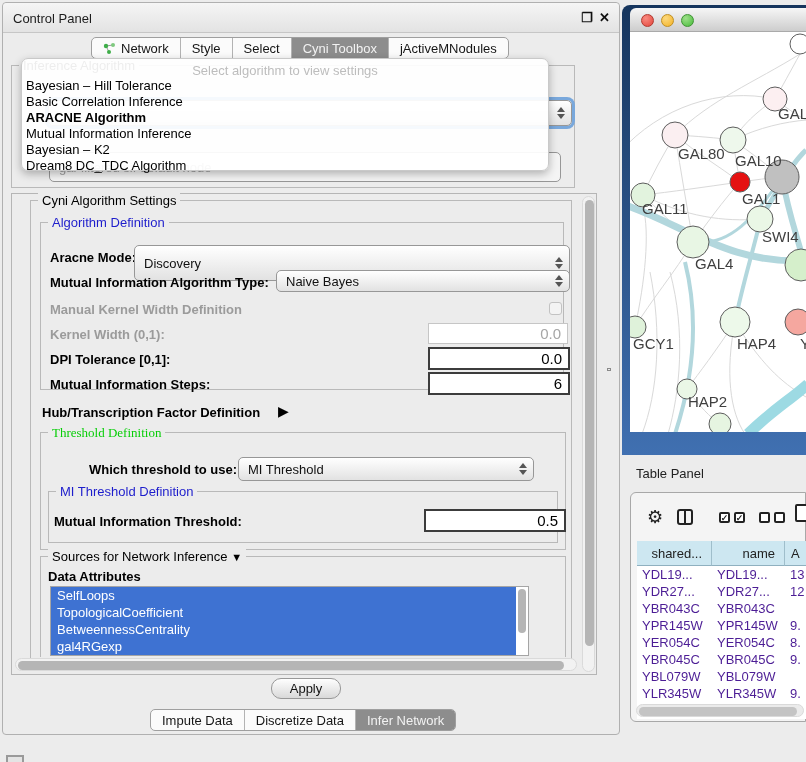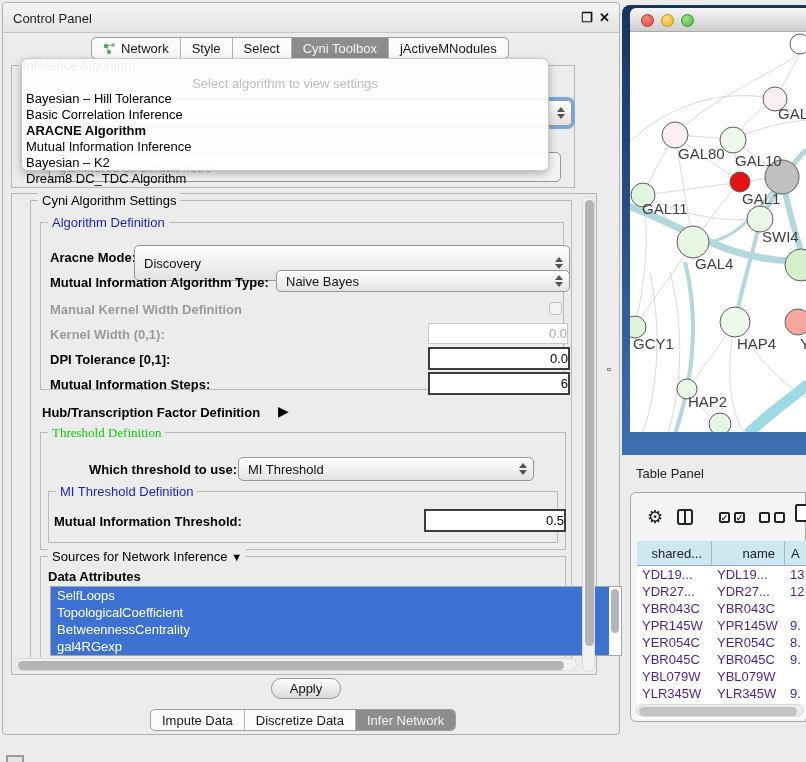--- a/index.html
+++ b/index.html
@@ -26,28 +26,28 @@
   .legend.green { color:#07ce07; }
 
   .lbl { position:absolute; font-size:13px; font-weight:bold; color:#000; white-space:nowrap; }
   .lbl.dis { color:#9b9b9b; }
 
   .combo { position:absolute; border:1px solid #979797; border-radius:5px; background:linear-gradient(#ffffff,#e2e2e2); display:flex; align-items:center; font-size:13px; color:#111; padding-left:9px; }
   .stepper { position:absolute; right:6px; top:50%; transform:translateY(-50%); display:flex; flex-direction:column; align-items:center; gap:2px; }
   .tri-up { width:0; height:0; border-left:4px solid transparent; border-right:4px solid transparent; border-bottom:5px solid #555; }
   .tri-dn { width:0; height:0; border-left:4px solid transparent; border-right:4px solid transparent; border-top:5px solid #555; }
 
-  .tfield { position:absolute; background:#fff; display:flex; align-items:center; justify-content:flex-end; padding-right:0; font-size:13px; }
+  .tfield { position:absolute; background:#fff; display:flex; align-items:center; justify-content:flex-end; padding-right:6px; font-size:15px; }
   .tfield.dis { border:1px solid #c6c6c6; color:#a6a6a6; }
   .tfield.en  { border:2px solid #3c3c3c; color:#000; }
 
   .checkbox { position:absolute; width:13px; height:13px; border:1px solid #c2c2c2; border-radius:3px; background:#f3f3f3; }
 
   
-  .popup { left:18px; top:55px; width:528px; height:113px; background:rgba(255,255,255,0.93); border:1px solid #c9c9c9; border-radius:7px; box-shadow:0 3px 8px rgba(0,0,0,0.28); z-index:30; padding-top:17px; }
+  .popup { left:18px; top:55px; width:528px; height:113px; background:rgba(255,255,255,0.93); border:1px solid #c9c9c9; border-radius:7px; box-shadow:0 3px 8px rgba(0,0,0,0.28); z-index:30; padding-top:4px; }
   .popup-hint { text-align:center; color:#bdbdbd; font-size:13px; height:15px; }
   .popup-item { font-size:13px; color:#000; padding-left:4px; height:16px; line-height:16px; white-space:nowrap; }
   .popup-item.bold { font-weight:bold; }
 
   
   .sb-track { position:absolute; background:#f2f2f2; border:1px solid #dadada; border-radius:7px; }
   .sb-thumb { position:absolute; background:#b5b5b5; border-radius:6px; }
 
   
   .listbox { position:absolute; background:#fff; border:1px solid #a5a5a5; }
@@ -200,21 +200,21 @@
         <span>0.5</span>
       </div>
 
       <div class="fset" style="left:28px; top:362px; width:526px; height:101px; border-bottom:none;">
         <span class="legend">
           <span>Sources for Network Inference</span>
           <span style="font-size:11px;">▼</span>
         </span>
       </div>
       <div class="lbl" style="left:36px; top:375px;">Data Attributes</div>
-      <div class="listbox" style="left:38px; top:392px; width:572px; height:70px;">
+      <div class="listbox" style="left:38px; top:392px; width:479px; height:70px;">
         <div class="list-item">SelfLoops</div>
         <div class="list-item">TopologicalCoefficient</div>
         <div class="list-item">BetweennessCentrality</div>
         <div class="list-item">gal4RGexp</div>
         <div class="sb-thumb" style="right:2px; top:2px; width:8px; height:44px;"></div>
       </div>
 
       <div class="sb-track" style="left:3px; top:464px; width:562px; height:13px;">
         <div class="sb-thumb" style="left:2px; top:1.5px; width:546px; height:9px;"></div>
       </div>

